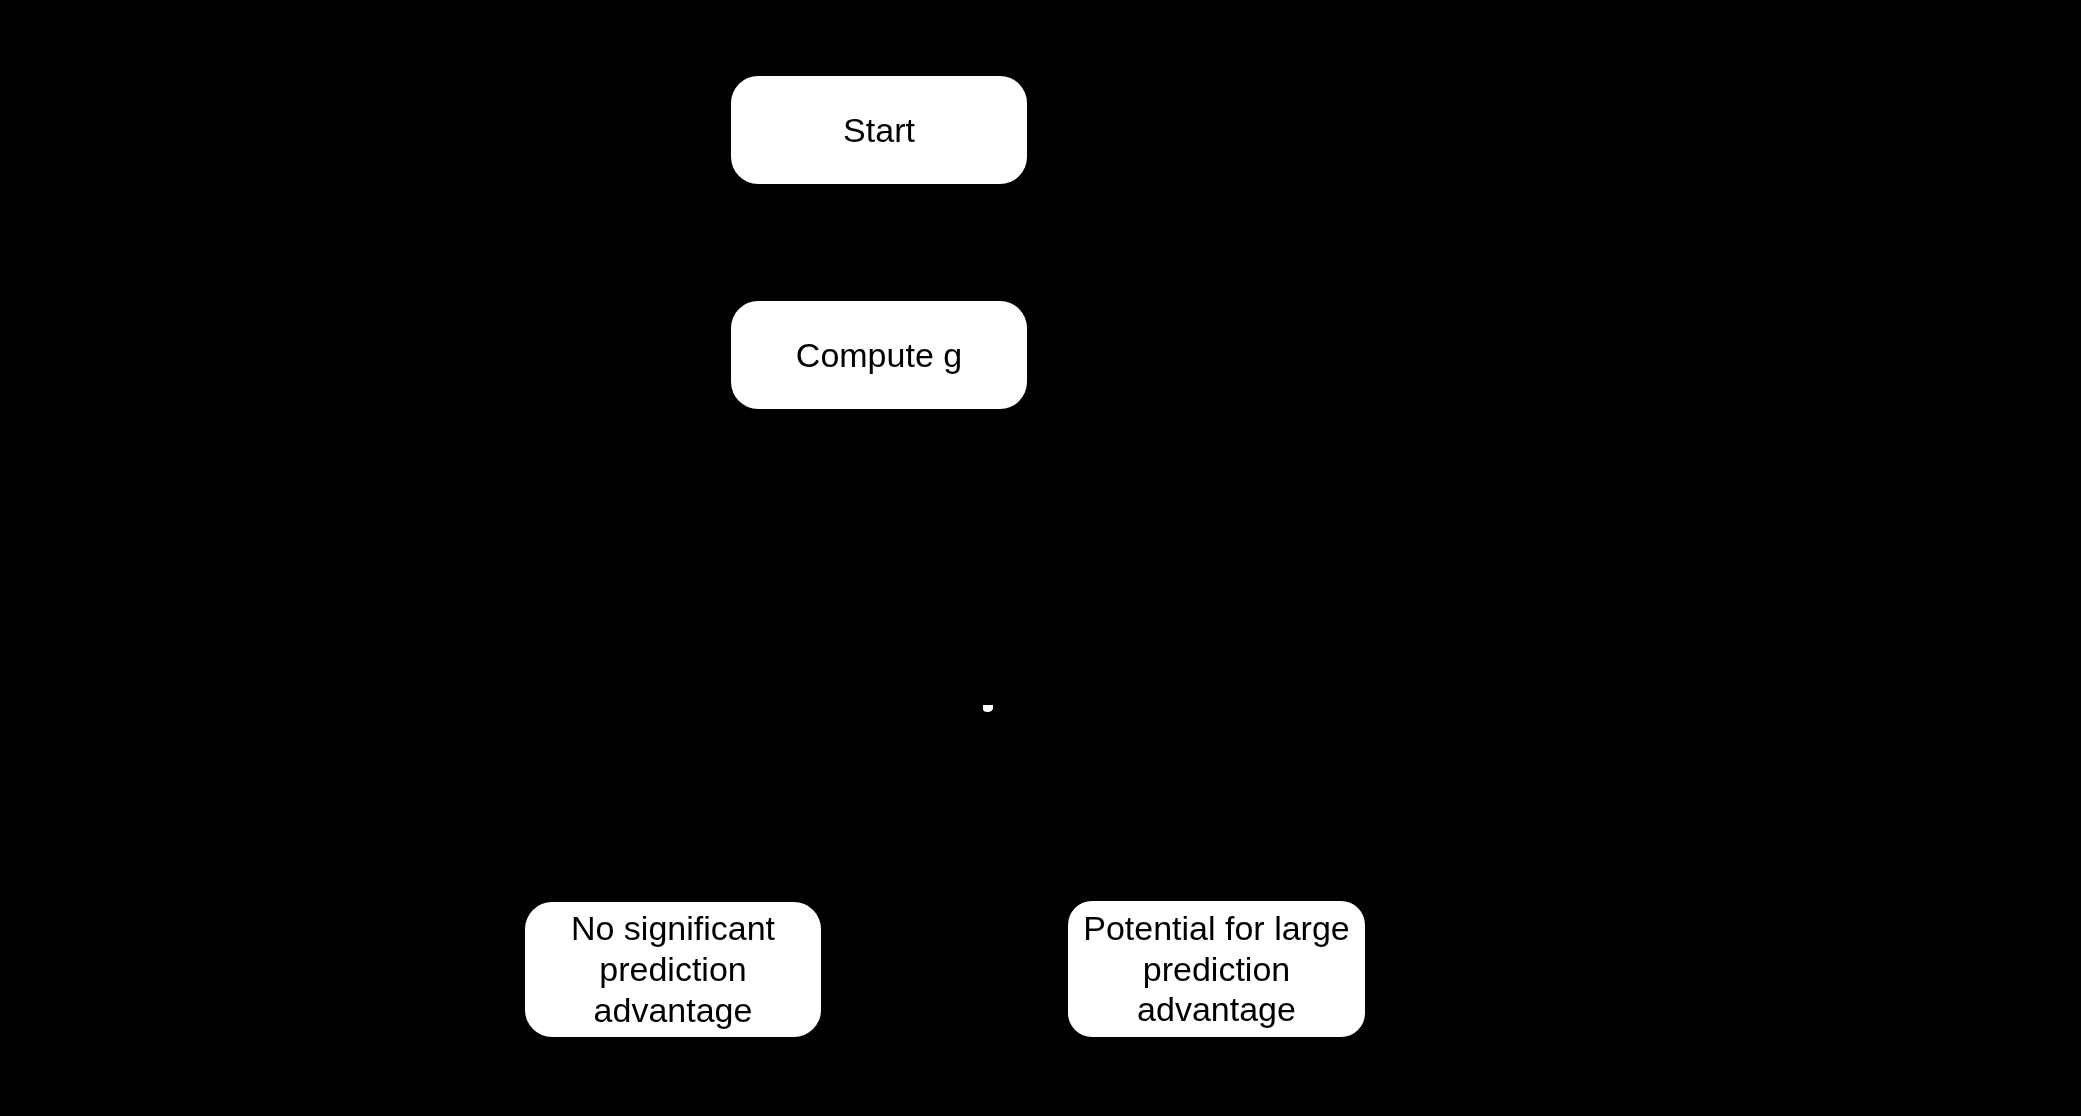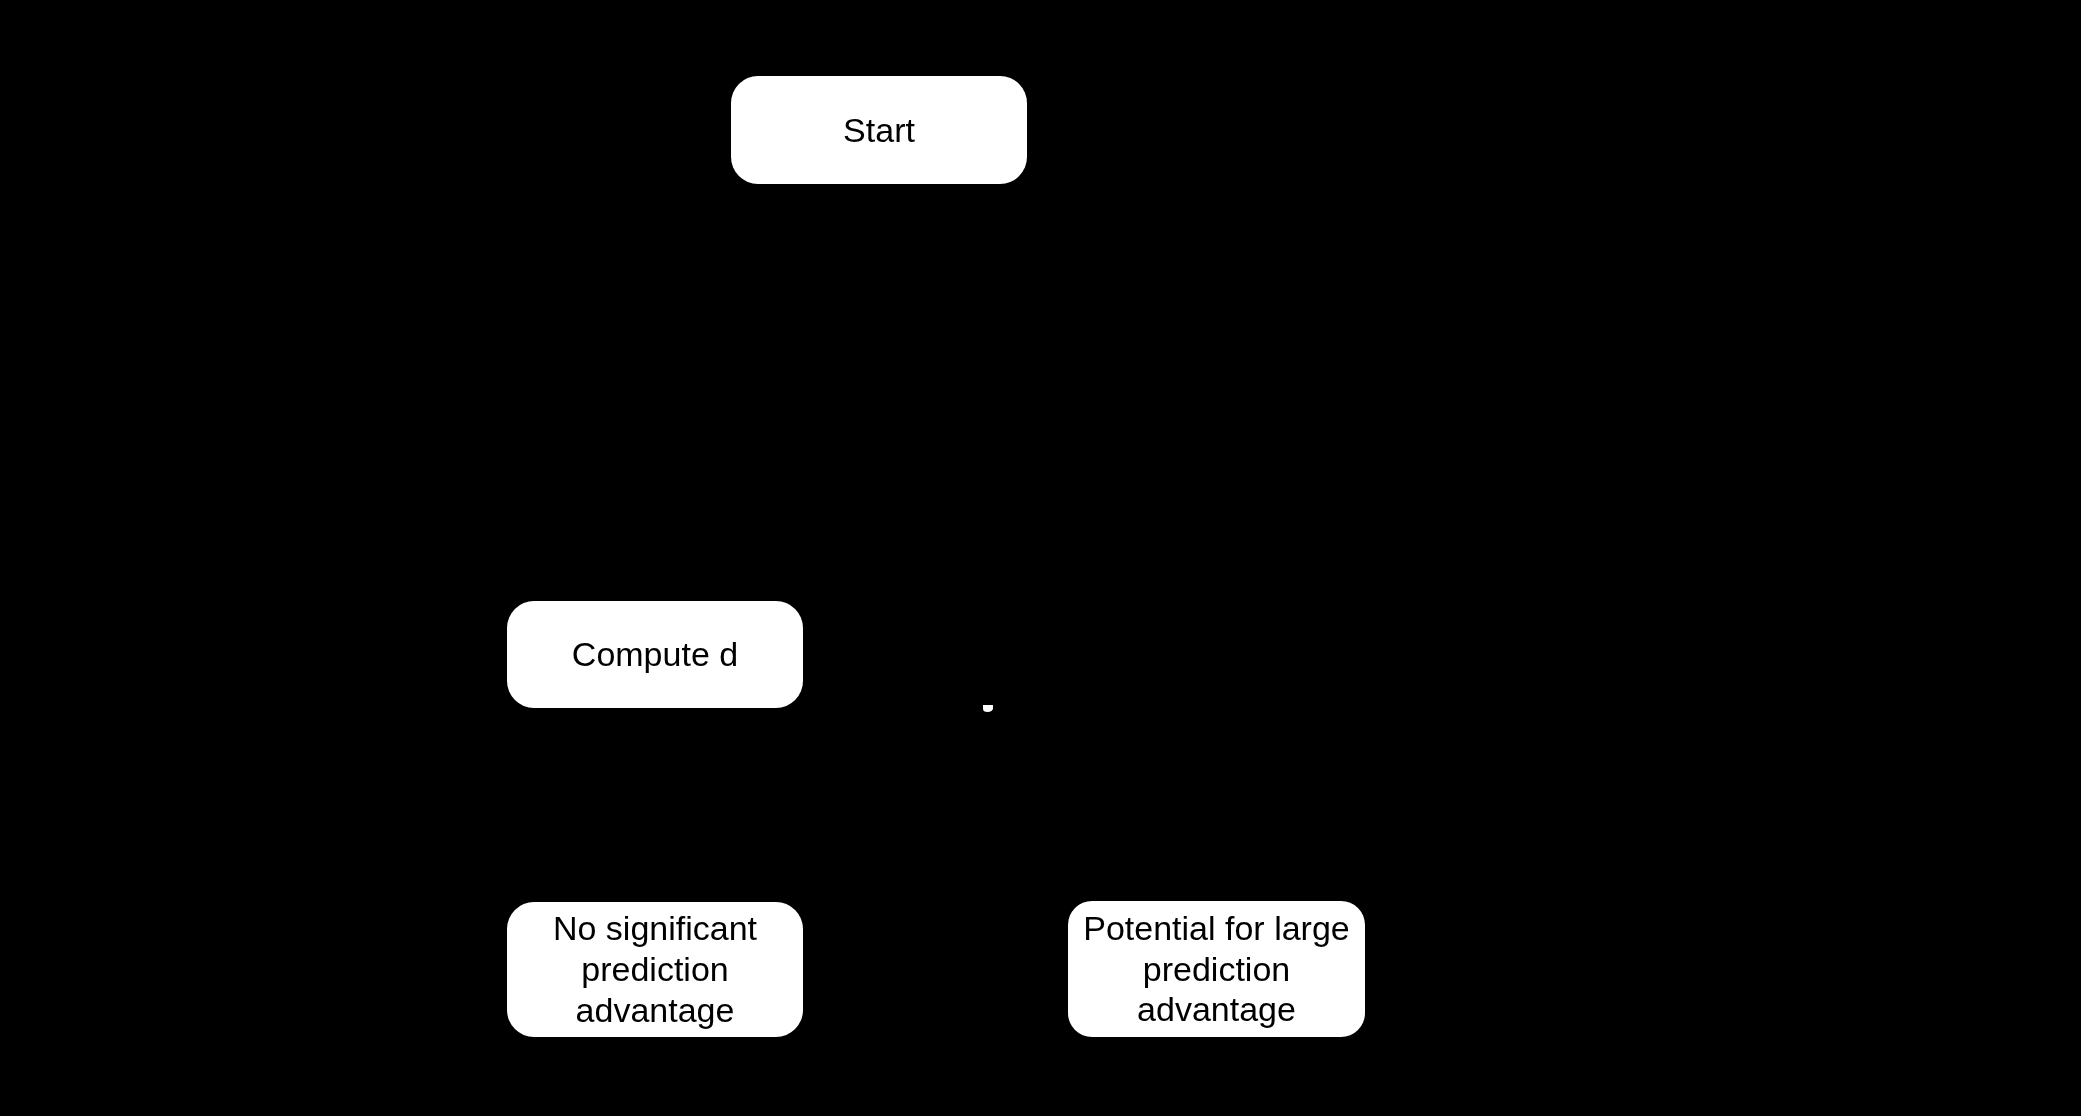--- a/index.html
+++ b/index.html
@@ -30,45 +30,45 @@
     text-align: center;
     font-size: 34px;
     line-height: 1.2;
     box-sizing: border-box;
     padding: 4px 10px;
   }
   .node-start       { left: 731px;  top: 76px;  width: 296px; height: 108px; }
   .node-compute-g   { left: 731px;  top: 301px; width: 296px; height: 108px; }
   .node-compute-d   { left: 507px;  top: 601px; width: 296px; height: 107px; }
   .node-compute-s   { left: 957px;  top: 601px; width: 296px; height: 107px; }
-  .node-no-sig      { left: 507px;  top: 902px; width: 296px; height: 135px; }
+  .node-no-sig      { left: 525px;  top: 902px; width: 296px; height: 135px; }
   .node-potential   { left: 1068px; top: 901px; width: 297px; height: 136px; border-radius: 24px; }
   .stray-mark {
     position: absolute;
     left: 983px;
     top: 705px;
     width: 10px;
     height: 7px;
     background: #ffffff;
     border-radius: 0 0 70% 60%;
   }
 </style>
 </head>
 <body>
 
 <div class="canvas">
 
   <div class="node node-start">
     <span>Start</span>
   </div>
 
+  <div class="node node-compute-g">
+    <span>Compute g</span>
+  </div>
 
-  <div class="node node-compute-d">
-    <span>Compute d</span>
-  </div>
 
 
   <div class="stray-mark"></div>
 
   <div class="node node-no-sig">
     <span>No significant prediction advantage</span>
   </div>
 
   <div class="node node-potential">
     <span>Potential for large prediction advantage</span>

